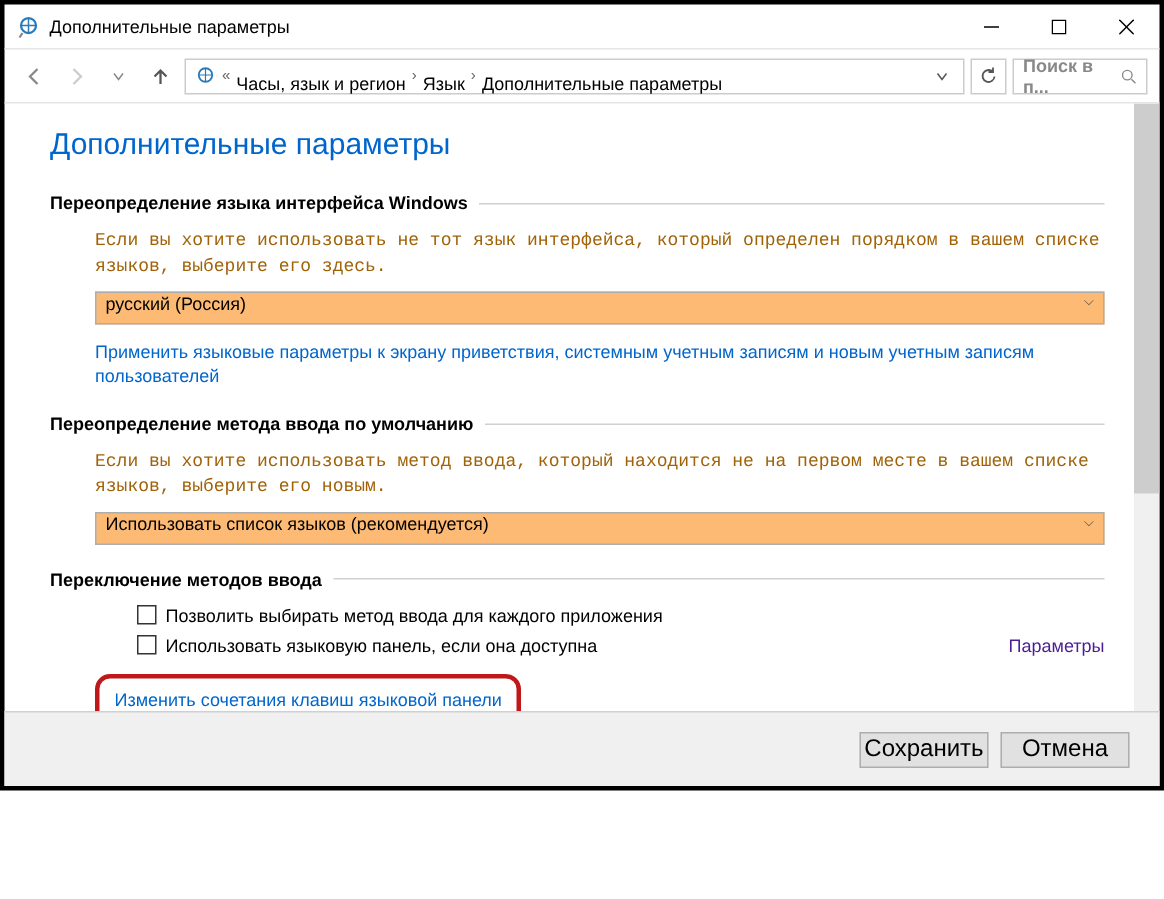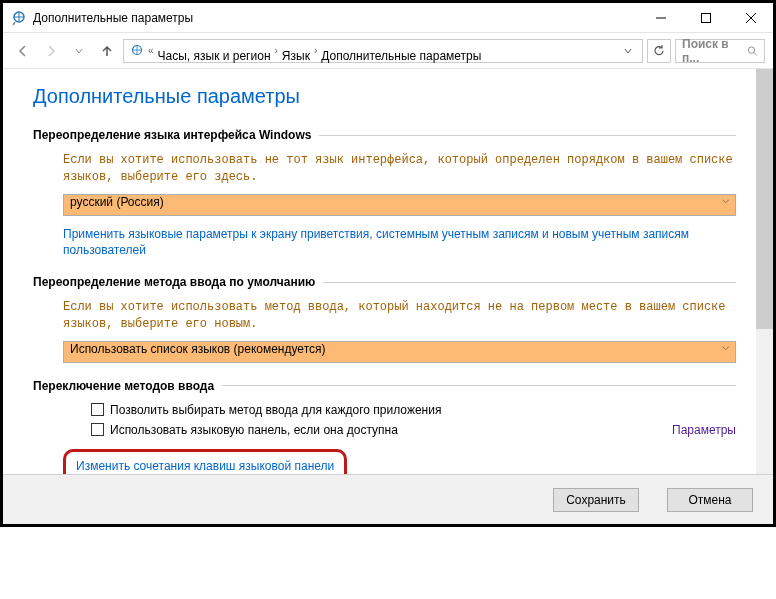--- a/index.html
+++ b/index.html
@@ -33,21 +33,21 @@
 .section-text { color: #a16207; margin-bottom: 8px; line-height: 1.4; font-family: Liberation Mono, monospace; }
 .dropdown { width: 100%; height: 22px; border: 1px solid #adadad; background: #fdba74; display: flex; align-items: flex-start; padding: 0 6px; margin-bottom: 10px; justify-content: space-between; }
 .dropdown-arrow { font-size: 9px; color: #555; }
 .link { color: #0066cc; cursor: pointer; line-height: 1.4; display: inline-block; }
 .checkbox-row { display: flex; align-items: center; margin-bottom: 6px; margin-left: 28px; }
 .checkbox { width: 13px; height: 13px; border: 1px solid #333; margin-right: 6px; background: #fff; }
 .checkbox-row-wide { display: flex; align-items: center; justify-content: space-between; margin-bottom: 10px; }
 .params-link { color: #4c1d95; cursor: pointer; }
 .highlight-link { border: 3px solid #c01818; border-radius: 10px; padding: 6px 10px; display: inline-block; margin-top: 2px; }
 .footer { height: 50px; border-top: 1px solid #d0d0d0; display: flex; align-items: center; justify-content: flex-end; padding: 0 20px; gap: 8px; background: #f0f0f0; }
-.footer-btn { min-width: 86px; height: 24px; border: 1px solid #adadad; background: #e1e1e1; display: flex; align-items: center; justify-content: center; font-size: 12px; margin-left: 20px; }
+.footer-btn { min-width: 86px; height: 24px; border: 1px solid #adadad; background: #e1e1e1; display: flex; align-items: center; justify-content: center; font-size: 16px; }
 svg { display: block; }
 </style>
 </head>
 <body>
 
 <div class="window">
 
   <div class="titlebar">
     <span class="titlebar-icon">
       <svg width="16" height="16" viewBox="0 0 16 16">

